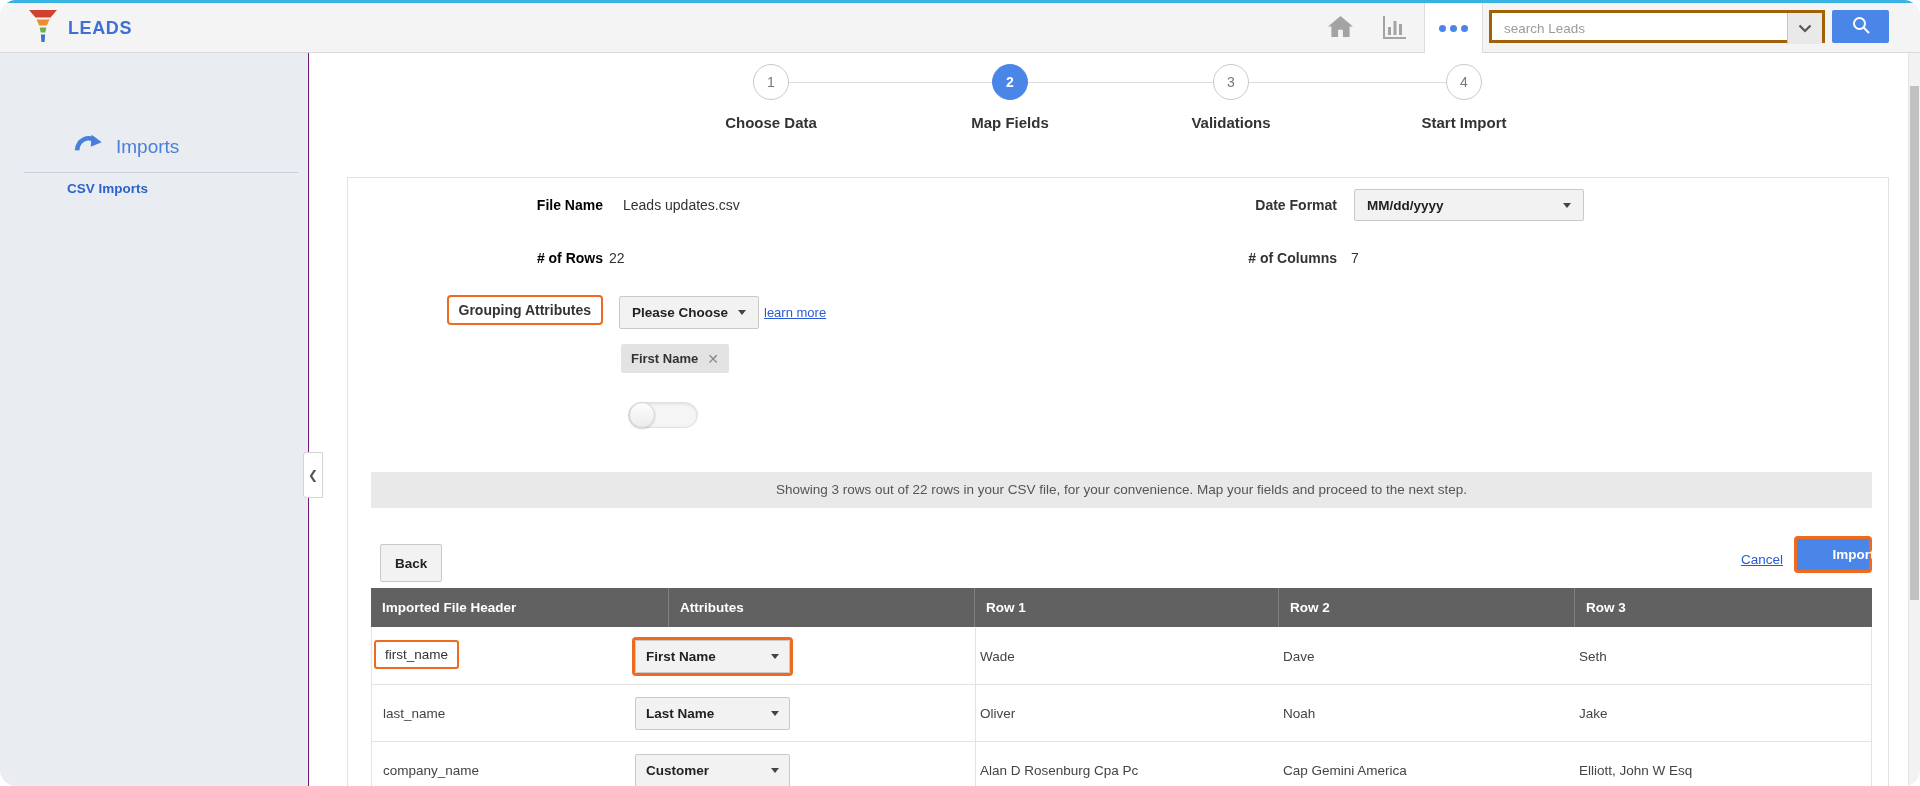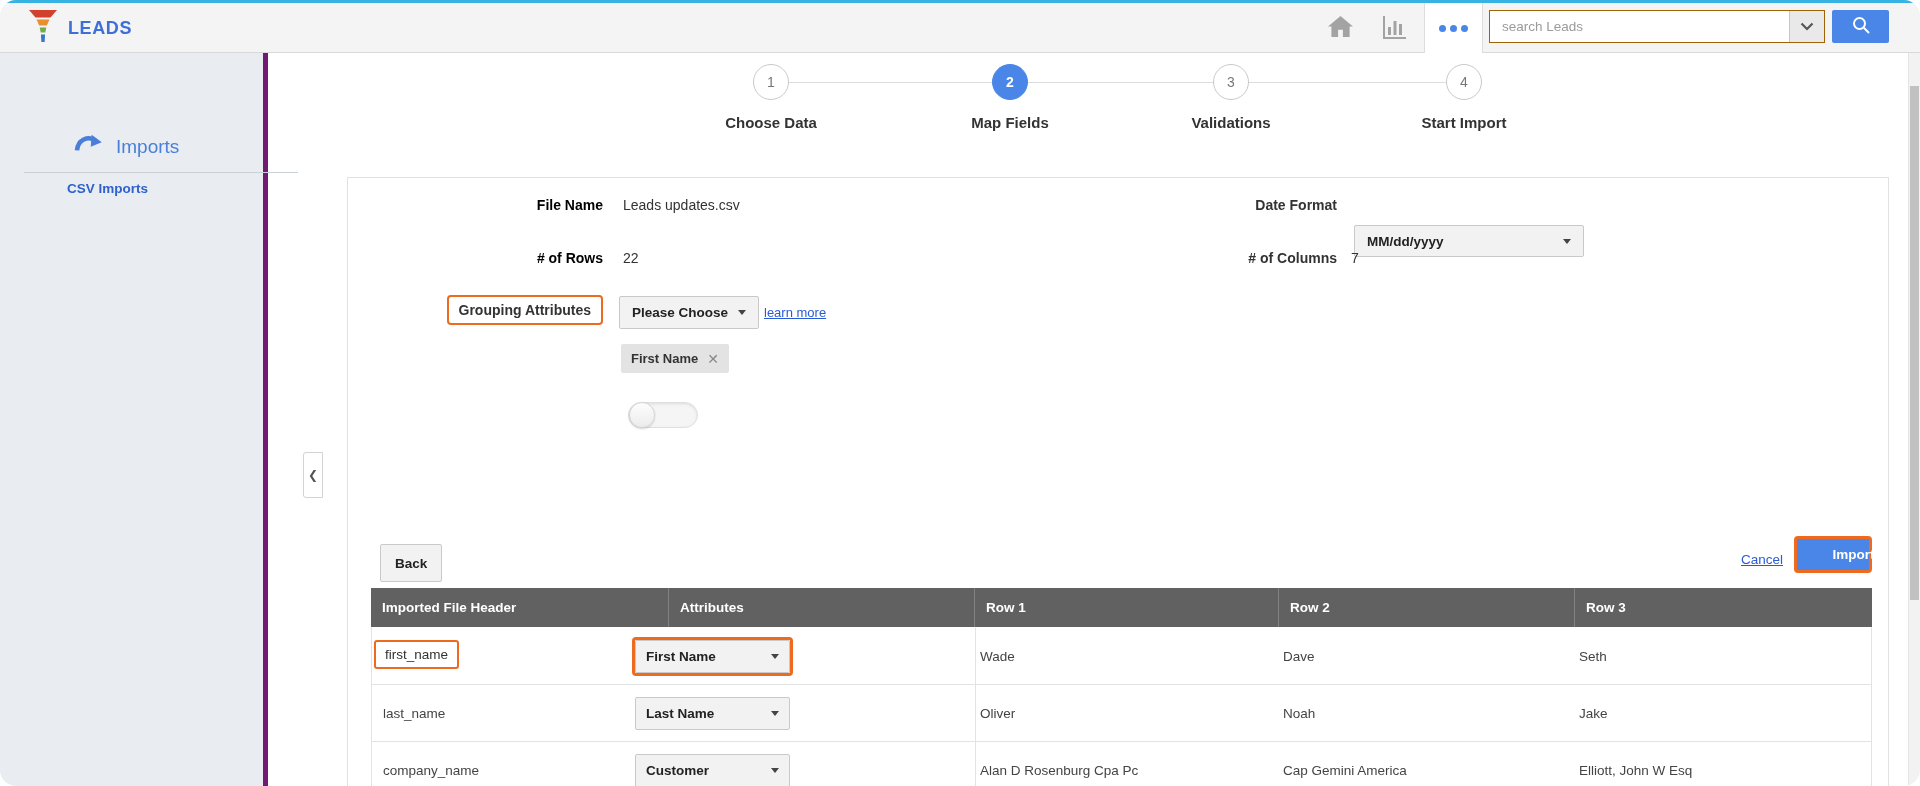--- a/index.html
+++ b/index.html
@@ -14,32 +14,32 @@
   .brand { position:absolute; left:28px; top:3px; height:50px; display:flex; align-items:center; gap:10px; }
   .brand-name { font-size:18px; font-weight:bold; color:#3e6fd9; letter-spacing:.6px; }
   .tb-icon { position:absolute; top:0; height:53px; display:flex; align-items:center; justify-content:center; cursor:pointer; }
   .home-i { left:1318px; width:44px; }
   .chart-i { left:1372px; width:44px; }
   .dots-box { position:absolute; left:1424px; top:3px; width:59px; height:50px; background:#fff;
               border-left:1px solid #ddd; border-right:1px solid #ddd;
               display:flex; align-items:center; justify-content:center; gap:4px; cursor:pointer; }
   .dot { width:7px; height:7px; border-radius:50%; background:#4a86e8; }
   .search-field { position:absolute; left:1489px; top:10px; width:336px; height:33px;
-                  background:#fff; border:1px solid #a16207; }
+                  background:#fff; border:3px solid #a16207; }
   .search-input { position:absolute; left:0; top:0; width:298px; height:31px; border:0; outline:none;
                   padding-left:12px; font-size:13.5px; font-family:inherit; color:#333; background:transparent; }
   .search-input::placeholder { color:#9b9b9b; }
   .search-chevron { position:absolute; right:0; top:0; width:35px; height:31px; background:#e9e9e9;
                     border-left:1px solid #c6c6c6; display:flex; align-items:center; justify-content:center; cursor:pointer; }
   .search-btn { position:absolute; left:1832px; top:10px; width:57px; height:33px; background:#4a86e8;
                 border-radius:2px; display:flex; align-items:center; justify-content:center; cursor:pointer; }
 
   
-  .sidebar { position:absolute; left:0; top:53px; width:268px; height:733px;
-             background:#e9edf1; border-right:5px solid #701a75; }
+  .sidebar { position:absolute; left:0; top:53px; width:309px; height:733px;
+             background:#e9edf1; border-right:1px solid #701a75; }
   .sb-title { position:absolute; left:72px; top:80px; display:flex; align-items:center; gap:12px;
               font-size:19px; color:#4a7fd9; cursor:pointer; }
   .sb-divider { position:absolute; left:24px; top:119px; width:274px; height:1px; background:#c9d0d8; }
   .sb-item { position:absolute; left:67px; top:128px; font-size:13.5px; font-weight:bold; color:#2d62cc; cursor:pointer; }
 
   .collapse-handle { position:absolute; left:303px; top:452px; width:20px; height:46px; background:#fff;
                      border:1px solid #d3d3d3; border-radius:3px 0 0 3px; display:flex; align-items:center;
                      justify-content:center; font-size:12px; color:#555; cursor:pointer; z-index:5; }
 
   
@@ -57,21 +57,21 @@
           background:#fff; border:1px solid #e2e2e2; }
   .flabel { position:absolute; left:0; width:255px; text-align:right; font-size:14px; font-weight:bold; color:#000000; }
   .rlabel { position:absolute; left:700px; width:289px; text-align:right; font-size:14px; font-weight:bold; color:#333; }
   .fvalue { position:absolute; font-size:14px; color:#333; }
   .lh32 { line-height:32px; height:32px; }
   .gray-btn { background:#f2f2f2; border:1px solid #c9c9c9; border-radius:2px; font-size:13.5px; font-weight:bold;
               color:#222; display:flex; align-items:center; cursor:pointer; }
   .caret { width:0; height:0; border-left:4px solid transparent; border-right:4px solid transparent;
            border-top:5px solid #444; display:inline-block; }
   .date-dd { position:absolute; left:1006px; top:11px; width:230px; height:32px; padding:0 12px;
-             justify-content:space-between;margin-top:36px; }
+             justify-content:space-between; }
   .ga-box { position:absolute; top:117px; right:1285px; border:2px solid #ed6a1e; border-radius:4px;
             padding:5px 10px; font-size:14px; font-weight:bold; color:#333; background:#fff; }
   .choose-btn { position:absolute; left:271px; top:118px; height:33px; padding:0 12px; gap:10px; }
   .learn-more { position:absolute; left:416px; top:118px; line-height:33px; font-size:13px; color:#2a5bd7;
                 text-decoration:underline; cursor:pointer; }
   .chip { position:absolute; left:273px; top:166px; height:29px; background:#e3e3e3; border-radius:2px;
           display:inline-flex; align-items:center; padding:0 10px; gap:9px; font-size:13px; font-weight:bold; color:#333; }
   .chip-x { font-size:14px; color:#888; font-weight:normal; cursor:pointer; }
   .skip-label { position:absolute; left:0; top:224px; width:255px; text-align:right;
                 font-size:14px; font-weight:bold; color:#333; line-height:21px; }
@@ -204,41 +204,42 @@
     <div class="flabel lh32" style="top:11px;">File Name</div>
     <div class="fvalue lh32" style="left:275px; top:11px;">Leads updates.csv</div>
 
     <div class="rlabel lh32" style="top:11px;">Date Format</div>
     <div class="gray-btn date-dd">
       <span>MM/dd/yyyy</span>
       <span class="caret"></span>
     </div>
 
     <div class="flabel lh32" style="top:64px;"># of Rows</div>
-    <div class="fvalue lh32" style="left:275px; top:64px;">22</div>
+    <div class="fvalue lh32" style="left:261px; top:64px;">22</div>
 
     <div class="rlabel lh32" style="top:64px;"># of Columns</div>
     <div class="fvalue lh32" style="left:1003px; top:64px;">7</div>
 
     <div class="ga-box">Grouping Attributes</div>
     <div class="gray-btn choose-btn">
       <span>Please Choose</span>
       <span class="caret"></span>
     </div>
     <div class="learn-more">learn more</div>
 
     <div class="chip">
       <span>First Name</span>
       <span class="chip-x">✕</span>
     </div>
 
     <div class="toggle">
       <div class="knob"></div>
     </div>
 
+    <div class="banner">Showing 3 rows out of 22 rows in your CSV file, for your convenience. Map your fields and proceed to the next step.</div>
 
     <div class="gray-btn back-btn">Back</div>
     <div class="cancel-link">Cancel</div>
     <div class="import-wrap">
       <div class="import-btn">Import</div>
     </div>
 
     <div class="dtable">
       <div class="thead">
         <div class="th th1">Imported File Header</div>

